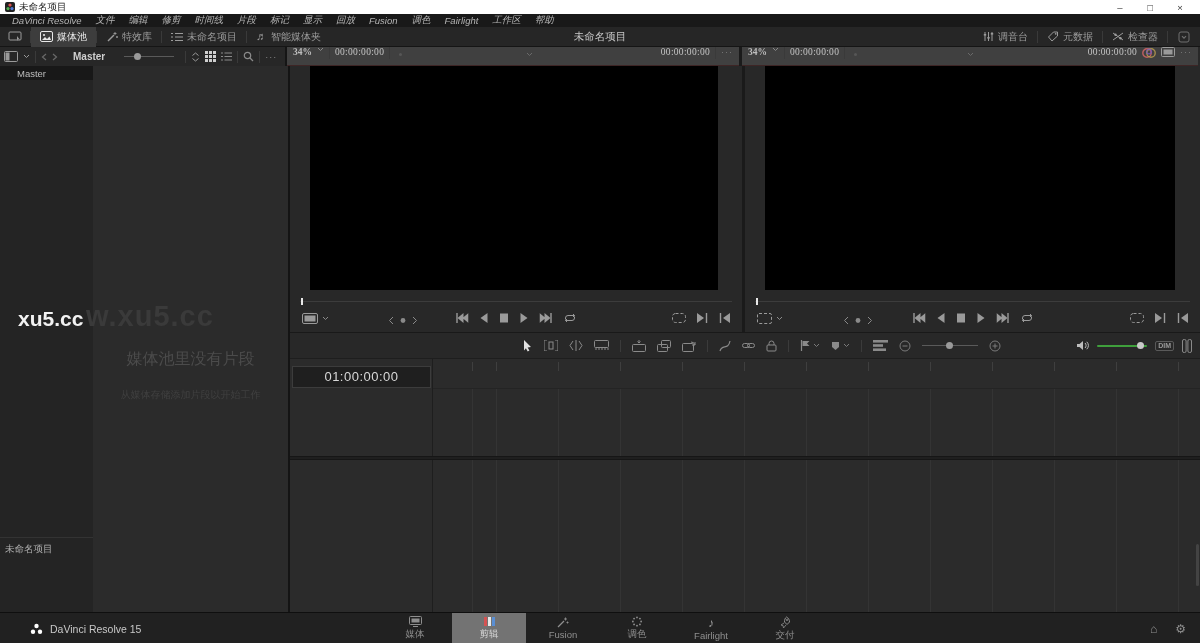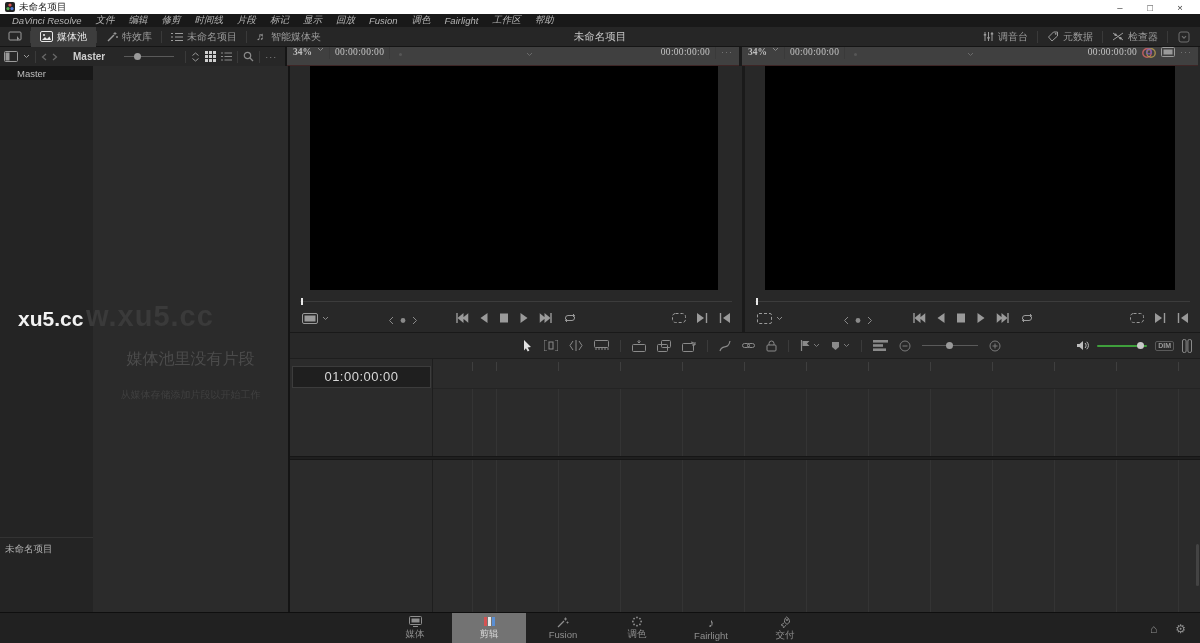--- a/index.html
+++ b/index.html
@@ -559,20 +559,28 @@
       <div class="tl-vline"></div>
       <div class="grid-zone zone-video"></div>
       <div class="tl-divider"></div>
       <div class="grid-zone zone-audio"></div>
       <div class="tl-scroll"></div>
     </div>
   </div>
 </div>
 
 <div class="bottombar">
+  <div class="brand">
+    <svg width="13" height="12" viewBox="0 0 13 12">
+      <circle cx="6.5" cy="3" r="2.2" fill="#ffffff"></circle>
+      <circle cx="3" cy="8.8" r="2.2" fill="#ffffff"></circle>
+      <circle cx="10" cy="8.8" r="2.2" fill="#ffffff"></circle>
+    </svg>
+    <span>DaVinci Resolve 15</span>
+  </div>
 
   <div class="pages">
     <div class="page">
       <svg width="13" height="11" viewBox="0 0 13 11">
         <rect x="0.5" y="0.5" width="12" height="8" rx="1" fill="none" stroke="#8f8f8f"></rect>
         <rect x="2.5" y="2.5" width="8" height="4" fill="#8f8f8f"></rect>
         <path d="M4 10.5h5" stroke="#8f8f8f"></path>
       </svg>
       <span class="lbl">媒体</span>
     </div>

